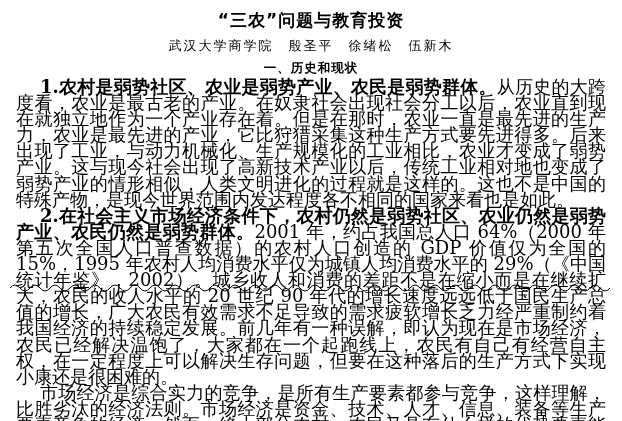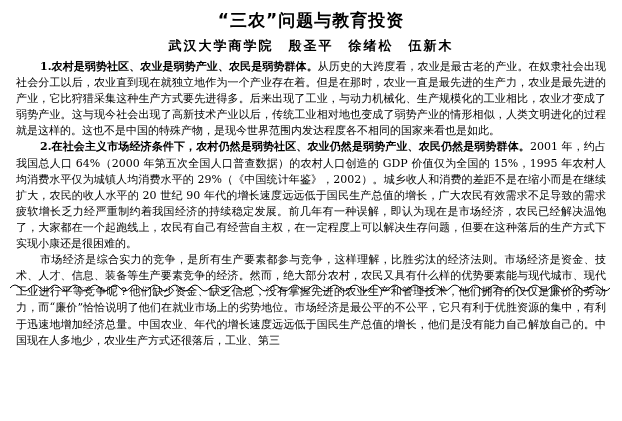--- a/index.html
+++ b/index.html
@@ -26,36 +26,36 @@
     font-size: 17px;
     font-weight: bold;
     letter-spacing: 1px;
     line-height: 24px;
     margin: 2px 0 4px 0;
     font-family: "DejaVu Sans", "Liberation Sans", sans-serif;
   }
   .authors {
     text-align: center;
     font-size: 13px;
-    font-weight: bold;
+    font-weight: normal;
     letter-spacing: 2px;
     line-height: 20px;
     margin-bottom: 3px;
     font-family: "DejaVu Serif", "Liberation Serif", serif;
   }
   .section-heading {
     text-align: center;
     font-size: 12.5px;
     font-weight: bold;
     line-height: 18px;
     letter-spacing: 1px;
     margin-bottom: 2px;
   }
   .para {
-    font-size: 11px;
+    font-size: 18px;
     line-height: 16.1px;
     text-align: justify;
     text-justify: inter-ideograph;
     text-indent: 24px;
     margin: 0;
     letter-spacing: 0px;
   }
   b.strong {
     font-weight: bold;
   }
@@ -73,20 +73,21 @@
 </style>
 </head>
 <body>
 
 <div class="page">
 
   <div class="doc-title">“三农”问题与教育投资</div>
 
   <div class="authors">武汉大学商学院　殷圣平　徐绪松　伍新木</div>
 
+  <div class="section-heading">一、历史和现状</div>
 
   <p class="para"><b class="strong">1.农村是弱势社区、农业是弱势产业、农民是弱势群体。</b><span>从历史的大跨度看，农业是最古老的产业。在奴隶社会出现社会分工以后，农业直到现在就独立地作为一个产业存在着。但是在那时，农业一直是最先进的生产力，农业是最先进的产业，它比狩猎采集这种生产方式要先进得多。后来出现了工业，与动力机械化、生产规模化的工业相比，农业才变成了弱势产业。这与现今社会出现了高新技术产业以后，传统工业相对地也变成了弱势产业的情形相似，人类文明进化的过程就是这样的。这也不是中国的特殊产物，是现今世界范围内发达程度各不相同的国家来看也是如此。</span></p>
 
   <p class="para"><b class="strong">2.在社会主义市场经济条件下，农村仍然是弱势社区、农业仍然是弱势产业、农民仍然是弱势群体。</b><span>2001 年，约占我国总人口 64%（2000 年第五次全国人口普查数据）的农村人口创造的 GDP 价值仅为全国的 15%，1995 年农村人均消费水平仅为城镇人均消费水平的 29%（《中国统计年鉴》，2002）。城乡收人和消费的差距不是在缩小而是在继续扩大，农民的收人水平的 20 世纪 90 年代的增长速度远远低于国民生产总值的增长，广大农民有效需求不足导致的需求疲软增长乏力经严重制约着我国经济的持续稳定发展。前几年有一种误解，即认为现在是市场经济，农民已经解决温饱了，大家都在一个起跑线上，农民有自己有经营自主权，在一定程度上可以解决生存问题，但要在这种落后的生产方式下实现小康还是很困难的。</span></p>
 
   <p class="para"><span>市场经济是综合实力的竞争，是所有生产要素都参与竞争，这样理解，比胜劣汰的经济法则。市场经济是资金、技术、人才、信息、装备等生产要素竞争的经济。然而，绝大部分农村，农民又具有什么样的优势要素能与现代城市、现代工业进行平等竞争呢？他们缺少资金、缺乏信息，没有掌握先进的农业生产和管理技术，他们拥有的仅仅是廉价的劳动力，而“廉价”恰恰说明了他们在就业市场上的劣势地位。市场经济是最公平的不公平，它只有利于优胜资源的集中，有利于迅速地增加经济总量。中国农业、年代的增长速度远远低于国民生产总值的增长，他们是没有能力自己解放自己的。中国现在人多地少，农业生产方式还很落后，工业、第三</span></p>
 
   <div class="footer-rule">
     <svg width="602" height="10" viewBox="0 0 602 10" preserveAspectRatio="none" aria-hidden="true">
       <path d="M0,6 Q5,0 10,6 T20,6 T30,6 T40,6 T50,6 T60,6 T70,6 T80,6 T90,6 T100,6 T110,6 T120,6 T130,6 T140,6 T150,6 T160,6 T170,6 T180,6 T190,6 T200,6 T210,6 T220,6 T230,6 T240,6 T250,6 T260,6 T270,6 T280,6 T290,6 T300,6 T310,6 T320,6 T330,6 T340,6 T350,6 T360,6 T370,6 T380,6 T390,6 T400,6 T410,6 T420,6 T430,6 T440,6 T450,6 T460,6 T470,6 T480,6 T490,6 T500,6 T510,6 T520,6 T530,6 T540,6 T550,6 T560,6 T570,6 T580,6 T590,6 T600,6" fill="none" stroke="#000000" stroke-width="1"></path>

